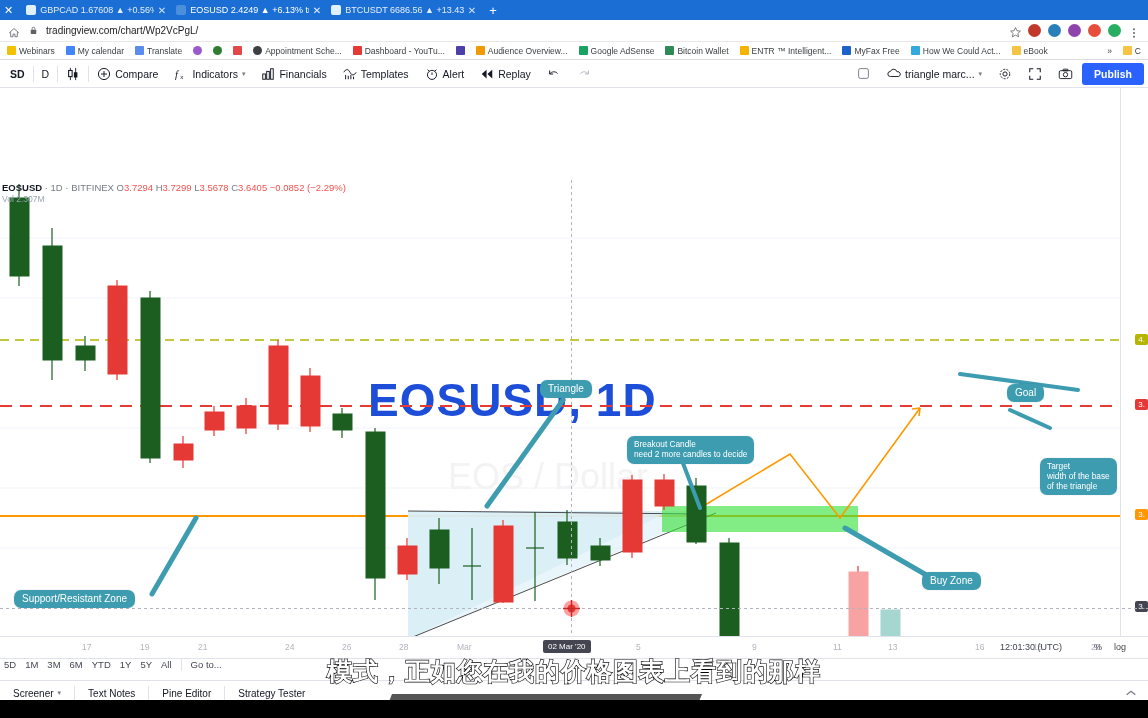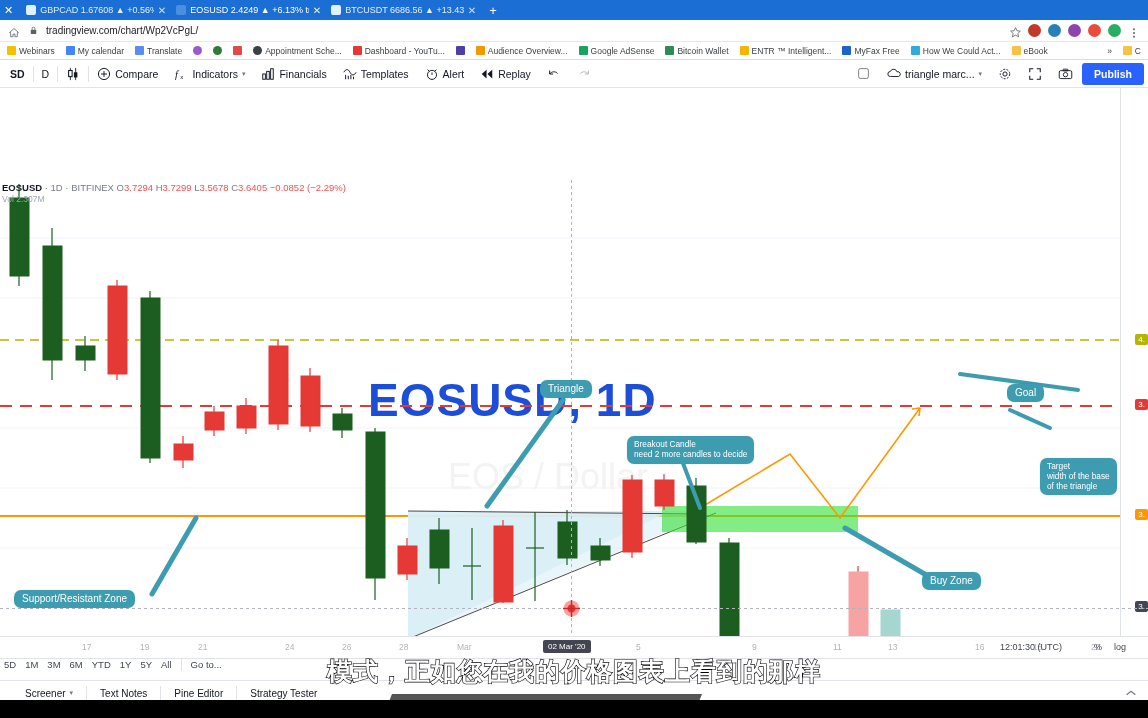--- a/index.html
+++ b/index.html
@@ -120,21 +120,21 @@
   #range-bar{
     height:22px;background:#fff;border-top:1px solid #e0e3eb;display:flex;
     gap:9px;padding:0 4px;font-size:9.5px;color:#434651;
   }
   #range-bar .sep{width:1px;height:12px;background:#e0e3eb;}
   #goto{color:#434651;}
 
   
   #bottom-tabs{
     height:25px;background:#fff;border-top:1px solid #e0e3eb;display:flex;align-items:center;
-    font-size:10px;color:#131722;padding-left:12px;
+    font-size:10px;color:#131722;
   }
   #bottom-tabs .bt{padding:0 13px;height:25px;display:flex;align-items:center;gap:4px;}
   #bottom-tabs .vs{width:1px;height:14px;background:#e0e3eb;}
   #bottom-right{margin-left:auto;display:flex;align-items:center;padding-right:10px;}
 
   
   #subtitle{
     position:absolute; left:0; top:655px; width:1148px; text-align:center;
     font-size:25px; font-weight:bold; color:#fff; z-index:60;
     -webkit-text-stroke:1.2px #000;

